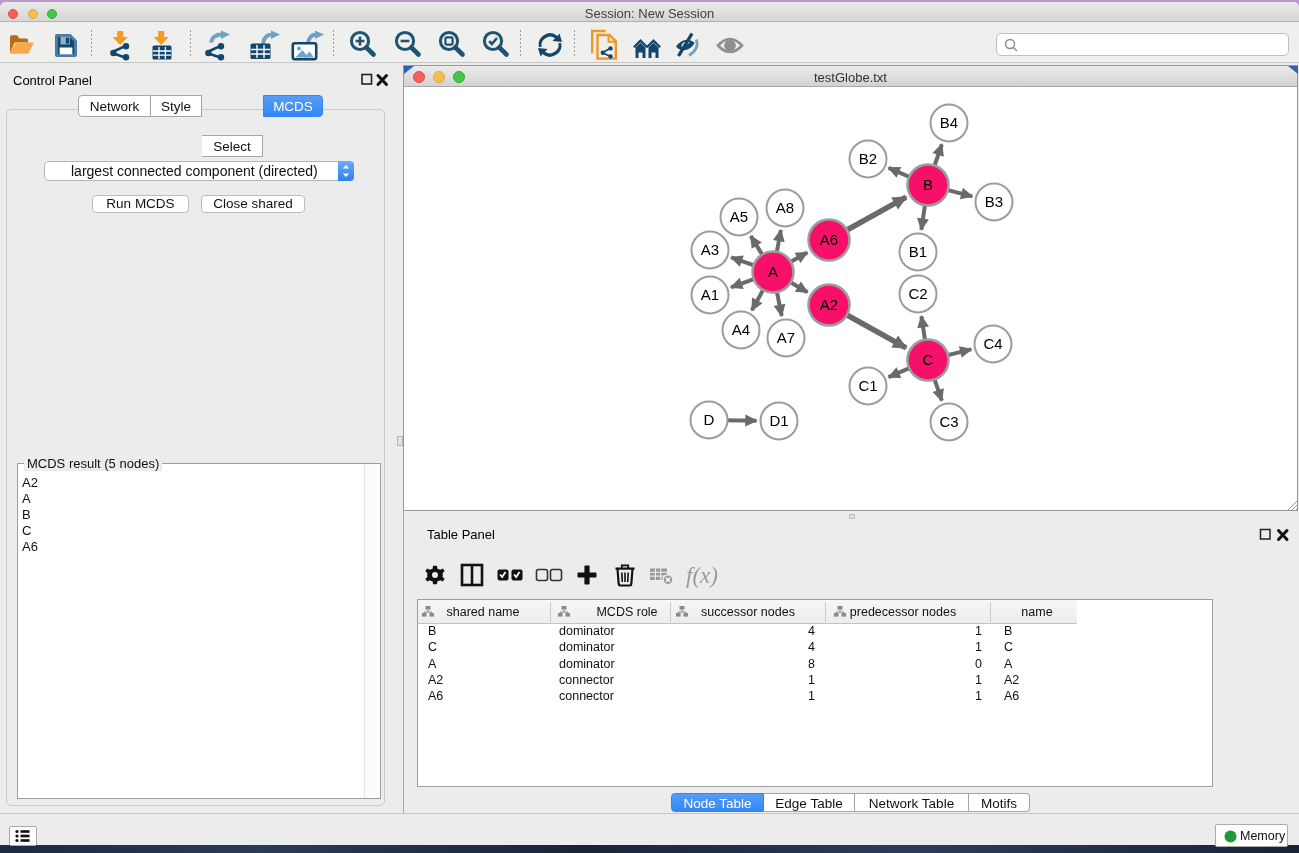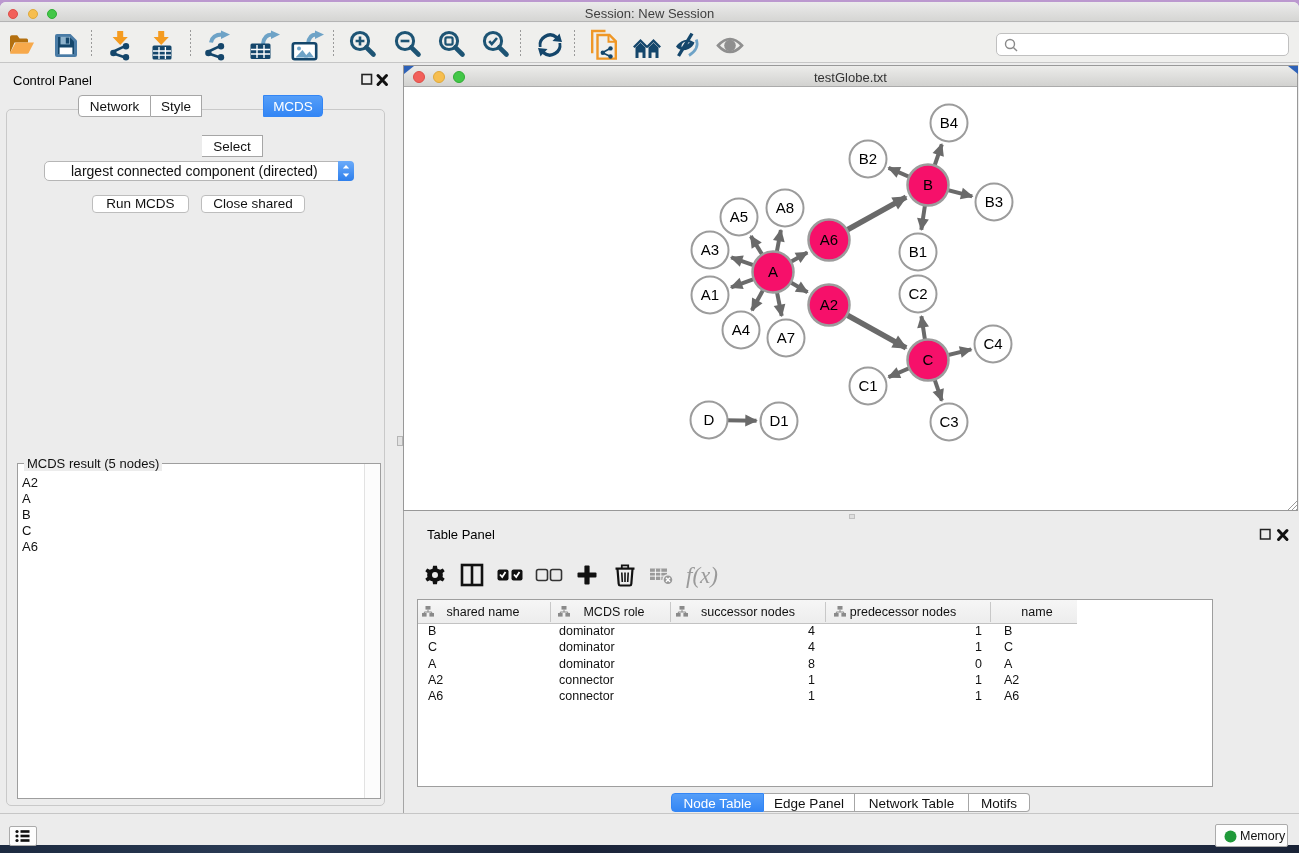--- a/index.html
+++ b/index.html
@@ -418,21 +418,21 @@
           </svg>
 <div class="abs hlab" style="left:10px;width:110px;text-align:center;">shared name</div>
 <svg class="abs" style="left:140px;top:6px;" width="12" height="12">
             <g fill="#8a8a8a">
               <rect x="3.5" y="0" width="5" height="3.6"></rect>
               <rect x="0" y="7" width="4.6" height="3.6"></rect>
               <rect x="7.4" y="7" width="4.6" height="3.6"></rect>
               <path d="M6,3.6 V6 M2.3,7 V6 H9.7 V7" stroke="#8a8a8a" stroke-width="1" fill="none"></path>
             </g>
           </svg>
-<div class="abs hlab" style="left:146px;width:100px;text-align:center;">MCDS role</div>
+<div class="abs hlab" style="left:159px;width:100px;text-align:center;">MCDS role</div>
 <svg class="abs" style="left:258px;top:6px;" width="12" height="12">
             <g fill="#8a8a8a">
               <rect x="3.5" y="0" width="5" height="3.6"></rect>
               <rect x="0" y="7" width="4.6" height="3.6"></rect>
               <rect x="7.4" y="7" width="4.6" height="3.6"></rect>
               <path d="M6,3.6 V6 M2.3,7 V6 H9.7 V7" stroke="#8a8a8a" stroke-width="1" fill="none"></path>
             </g>
           </svg>
 <div class="abs hlab" style="left:265px;width:130px;text-align:center;">successor nodes</div>
 <svg class="abs" style="left:416px;top:6px;" width="12" height="12">
@@ -478,21 +478,21 @@
 <div style="position:relative;height:16.3px;">
             <span class="abs cell" style="left:10px;">A6</span>
             <span class="abs cell" style="left:141px;">connector</span>
             <span class="abs cell" style="left:300px;width:97px;text-align:right;">1</span>
             <span class="abs cell" style="left:470px;width:94px;text-align:right;">1</span>
             <span class="abs cell" style="left:586px;">A6</span>
           </div>
 </div>
 </div>
 <div class="abs btab" style="left:671px;width:93px;border-radius:4px 0 0 4px;background:linear-gradient(#559ef8,#3386f5);color:#fff;border-color:#3386f5;">Node Table</div>
-<div class="abs btab" style="left:764px;width:91px;border-left:none;">Edge Panel</div>
+<div class="abs btab" style="left:764px;width:91px;border-left:none;">Edge Table</div>
 <div class="abs btab" style="left:855px;width:114px;border-left:none;">Network Table</div>
 <div class="abs btab" style="left:969px;width:61px;border-radius:0 4px 4px 0;border-left:none;">Motifs</div>
 <div id="statusline" class="abs"></div>
 <div id="lbtn" class="abs"><svg width="26" height="18">
           <g fill="#111">
             <circle cx="7" cy="4.5" r="1.6"></circle>
             <circle cx="7" cy="9" r="1.6"></circle>
             <circle cx="7" cy="13.5" r="1.6"></circle>
             <rect x="10.5" y="3.2" width="9" height="2.6"></rect>
             <rect x="10.5" y="7.7" width="9" height="2.6"></rect>

